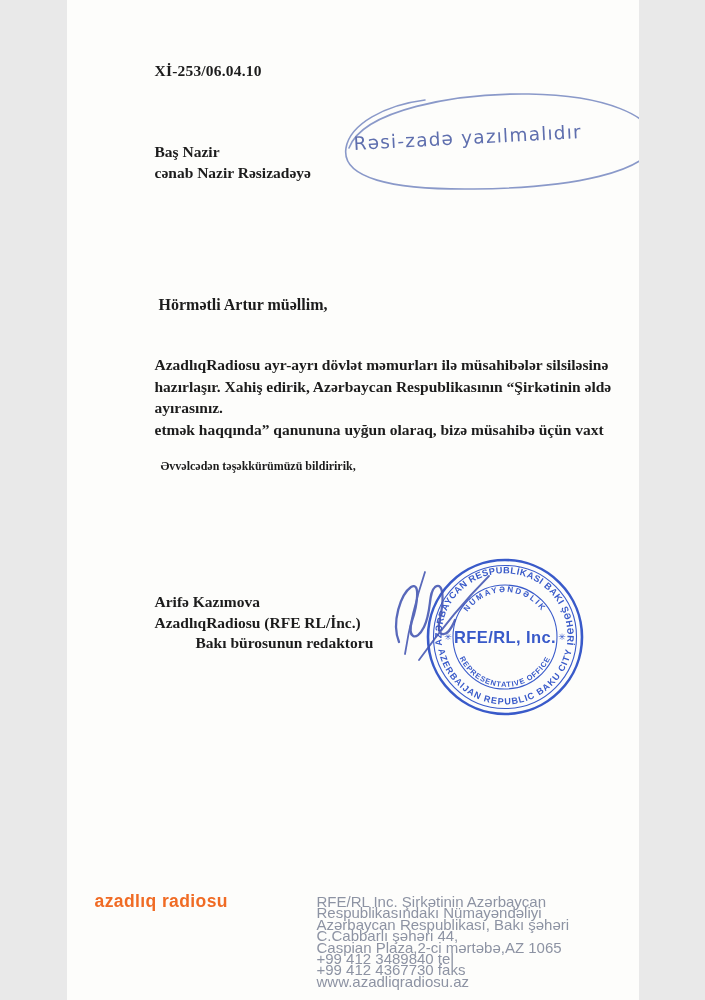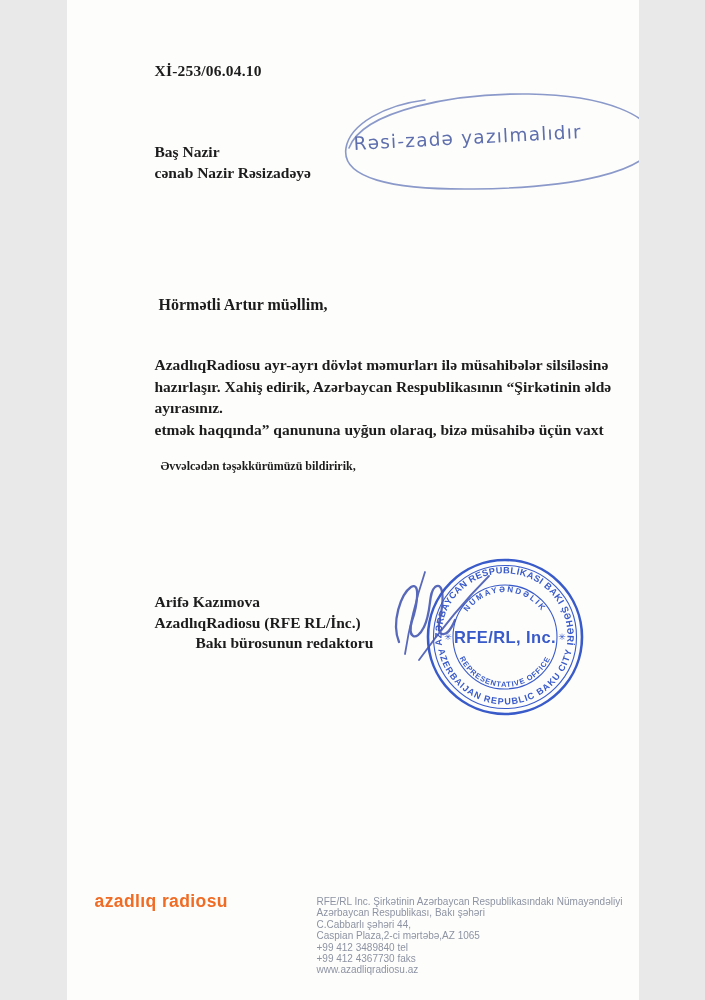--- a/index.html
+++ b/index.html
@@ -30,21 +30,21 @@
   .stamp-center {
     font-family:"Liberation Sans","DejaVu Sans",sans-serif; font-weight:bold;
     font-size:16.5px; letter-spacing:.4px;
   }
   .brand {
     left:28px; top:891px; font-family:Liberation Sans, sans-serif; font-weight:bold;
     font-size:17.5px; letter-spacing:.4px; color:#f06b24;
   }
   .address {
     left:250px; top:896px; font-family:"Liberation Sans","DejaVu Sans",sans-serif;
-    font-size:10px; line-height:11.4px; color:#8d93a3;
+    font-size:15px; line-height:11.4px; color:#8d93a3;
   }
 </style>
 </head>
 <body>
 
 <div class="page">
 
   <div class="abs serif ref">Xİ-253/06.04.10</div>
 
   <div class="abs logo">

